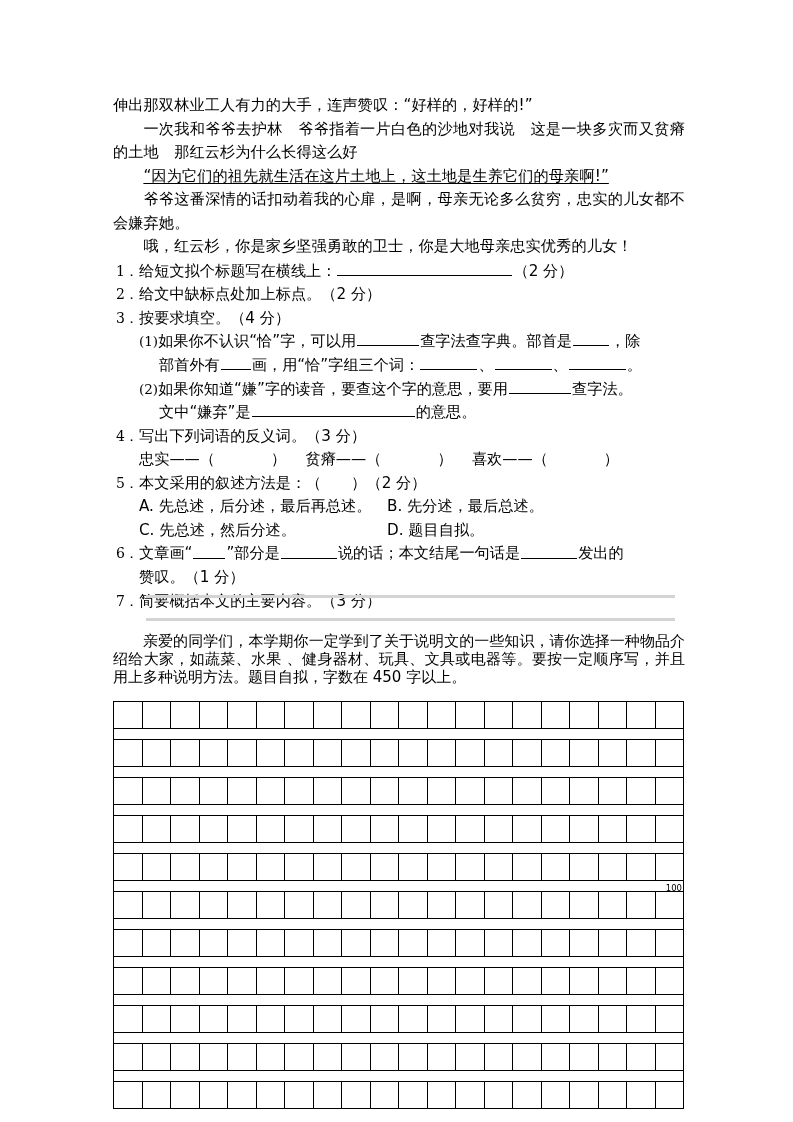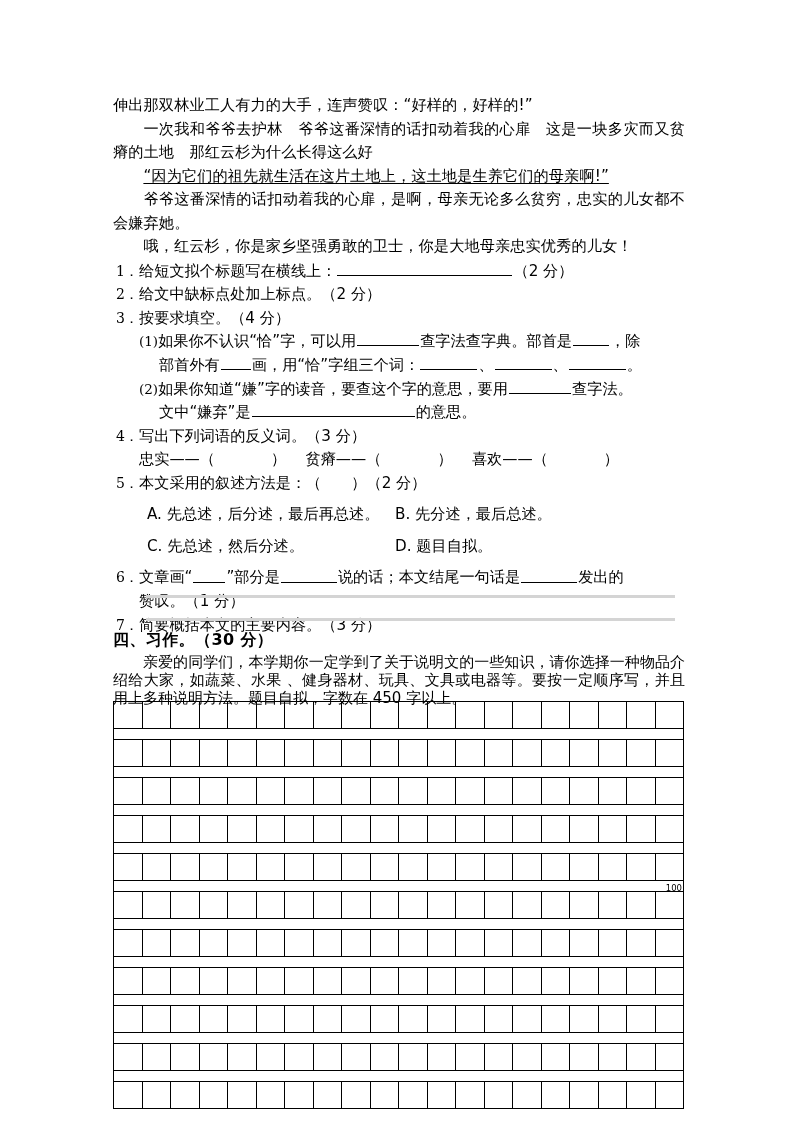--- a/index.html
+++ b/index.html
@@ -66,21 +66,21 @@
     padding-left: 26px;
     margin: 0;
   }
   .sub-hang {
     padding-left: 26px;
     text-indent: 20px;
     margin: 0;
   }
   .opts {
     padding-left: 26px;
-    margin: 8px;
+    margin: 0;
     display: flex;
   }
   .opt-a { width: 248px; flex: 0 0 248px; }
   .opt-b { flex: 1 1 auto; }
 
   .blank {
     display: inline-block;
     border-bottom: 1.2px solid #000;
     vertical-align: baseline;
     height: 1em;
@@ -164,21 +164,21 @@
 </style>
 </head>
 <body>
 
 <div class="page">
 
   <div class="content">
 
     <div class="passage">
       <p>伸出那双林业工人有力的大手，连声赞叹：“好样的，好样的!”</p>
-      <p class="indent2">一次我和爷爷去护林　爷爷这番深情的话扣动着我的心扉　这是一块多灾而又贫瘠的土地　那红云杉为什么长得这么好</p>
+      <p class="indent2">一次我和爷爷去护林　爷爷指着一片白色的沙地对我说　这是一块多灾而又贫瘠的土地　那红云杉为什么长得这么好</p>
       <p class="indent2"><span class="u-line">“因为它们的祖先就生活在这片土地上，这土地是生养它们的母亲啊!”</span></p>
       <p class="indent2">爷爷这番深情的话扣动着我的心扉，是啊，母亲无论多么贫穷，忠实的儿女都不会嫌弃她。</p>
       <p class="indent2">哦，红云杉，你是家乡坚强勇敢的卫士，你是大地母亲忠实优秀的儿女！</p>
     </div>
 
     <div class="qlist">
 
       <p class="q">
         <span class="qnum num">1．</span><span>给短文拟个标题写在横线上：</span><span class="blank b-title"></span><span>（2 分）</span>
       </p>
@@ -235,21 +235,20 @@
   </div>
 
   <div class="rules" style="top:595px;">
     <div class="rule"></div>
   </div>
   <div class="rules" style="top:618px;">
     <div class="rule"></div>
   </div>
 
   <div style="position:absolute; left:113px; top:630px; width:572px;">
-    <div class="sec-head">四、习作。（30 分）</div>
     <div class="essay-prompt indent2" style="margin-top:2px;">亲爱的同学们，本学期你一定学到了关于说明文的一些知识，请你选择一种物品介绍给大家，如蔬菜、水果 、健身器材、玩具、文具或电器等。要按一定顺序写，并且用上多种说明方法。题目自拟，字数在 450 字以上。</div>
   </div>
 
   <div class="grid-wrap">
     <table class="grid">
       <tbody id="grid-body">
           <tr>
             <td class="cell"></td>
             <td class="cell"></td>
             <td class="cell"></td>

